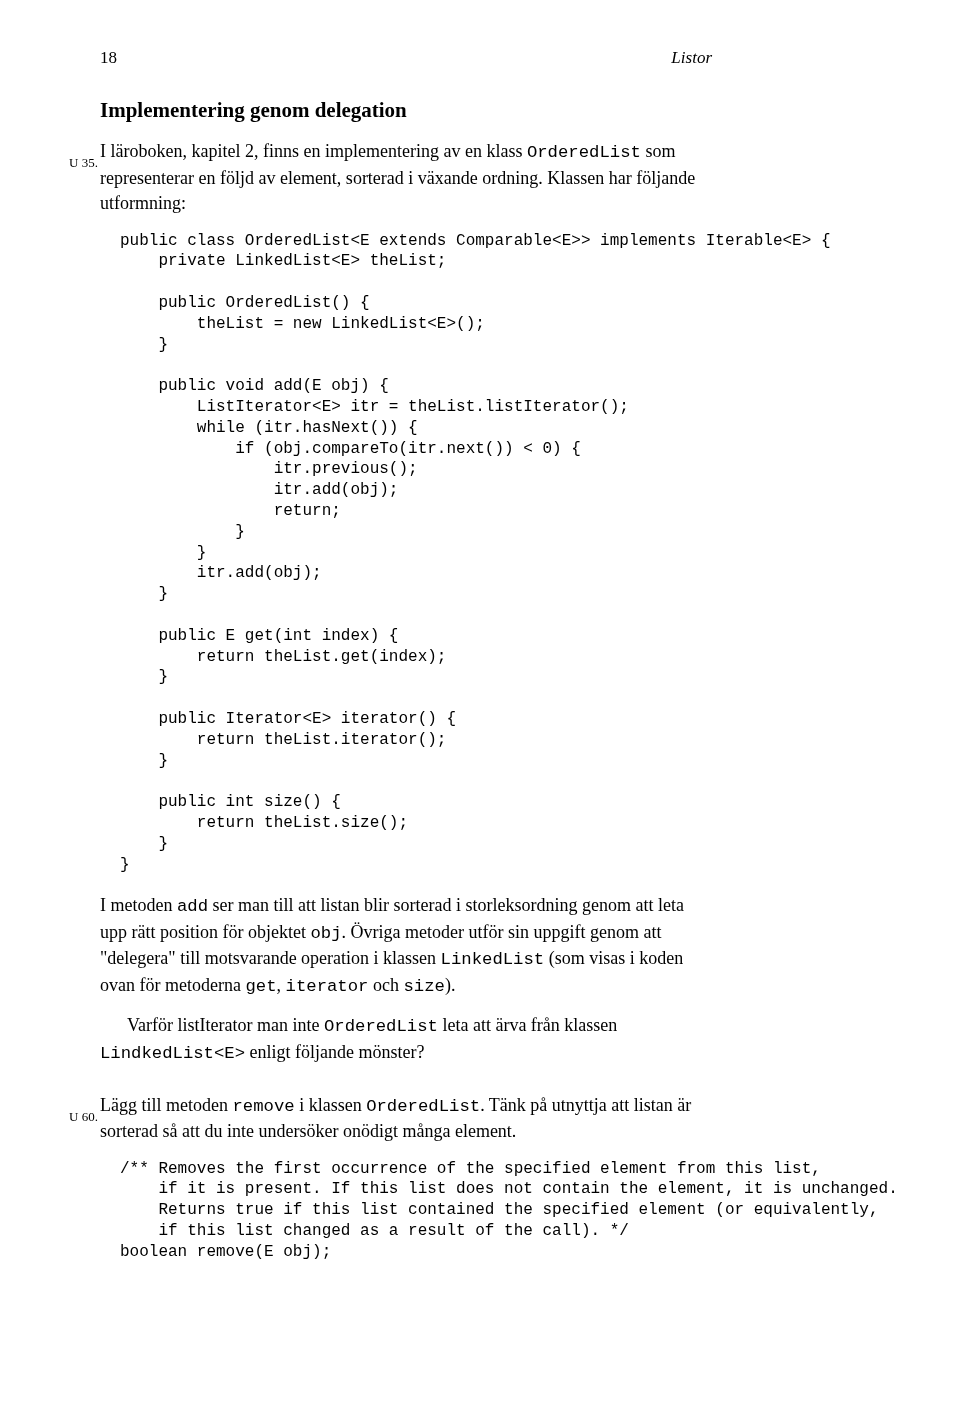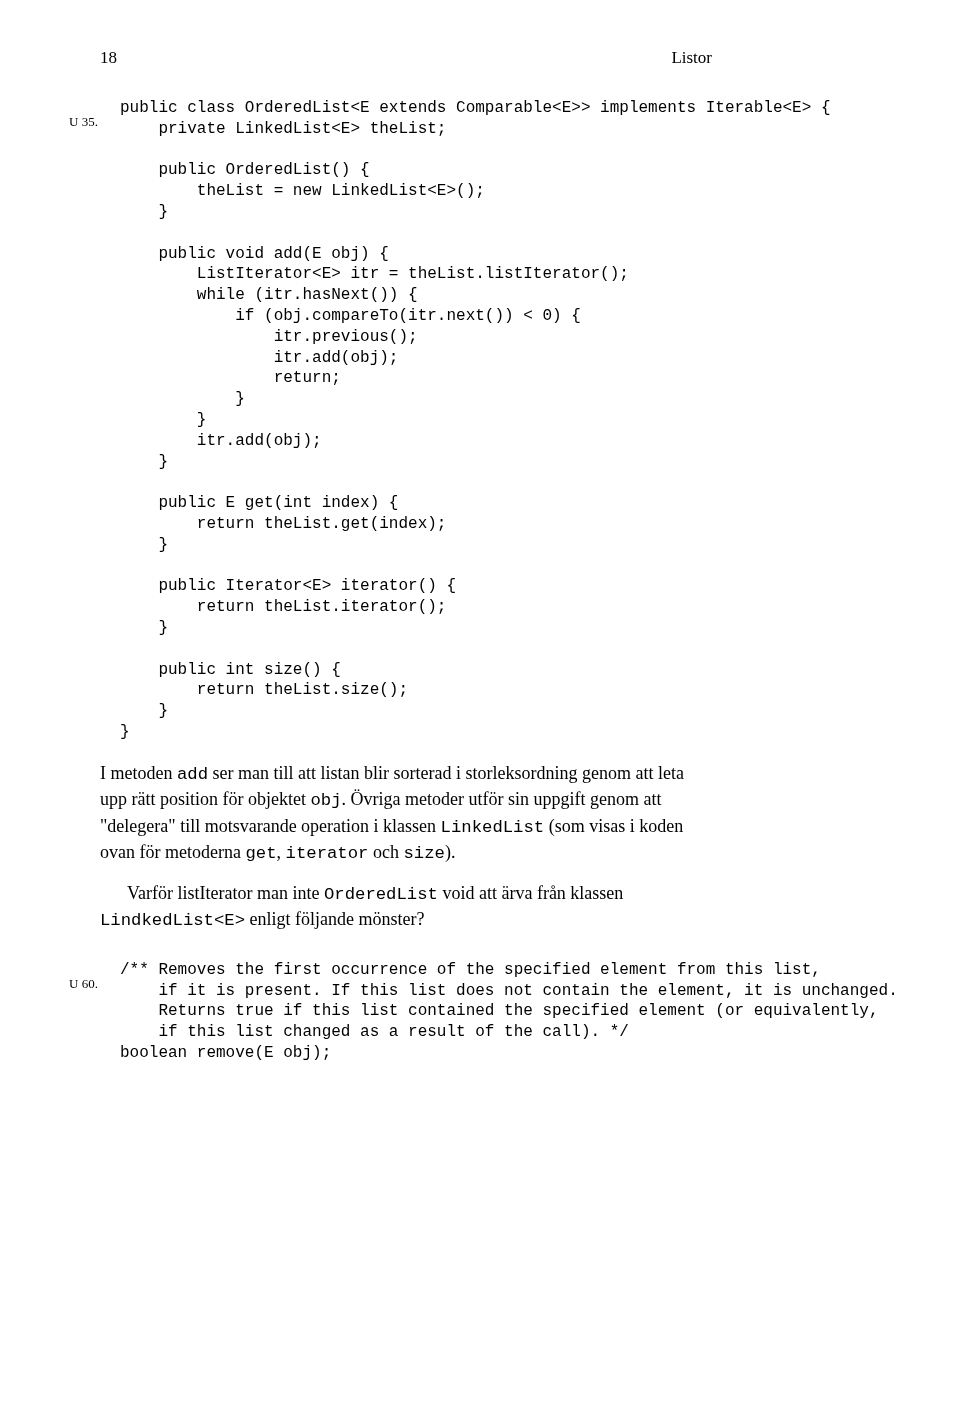--- a/index.html
+++ b/index.html
@@ -16,20 +16,21 @@
     padding: 48px 72px 60px 100px;
     position: relative;
   }
   .header {
     display: flex;
     justify-content: space-between;
     font-size: 17px;
     margin-bottom: 30px;
   }
   .header .right {
+    font-style: italic;
   }
   h2.section-title {
     font-size: 21px;
     font-weight: bold;
     margin: 12px 0 16px 0;
   }
   .exercise {
     position: relative;
     margin-bottom: 26px;
   }
@@ -66,25 +67,29 @@
 </head>
 <body>
 
 <div class="page">
 
   <div class="header">
     <div>18</div>
     <div class="right">Listor</div>
   </div>
 
+  <h2 class="section-title">Implementering genom delegation</h2>
 
   <div class="exercise">
     <div class="ex-label">U 35.</div>
     <div class="ex-body">
 
+      <p>
+        <span>I läroboken, kapitel 2, finns en implementering av en klass </span><span class="inline-code">OrderedList</span><span> som representerar en följd av element, sorterad i växande ordning. Klassen har följande utformning:</span>
+      </p>
 
       <div class="code-block">public class OrderedList&lt;E extends Comparable&lt;E&gt;&gt; implements Iterable&lt;E&gt; {
     private LinkedList&lt;E&gt; theList;
 
     public OrderedList() {
         theList = new LinkedList&lt;E&gt;();
     }
 
     public void add(E obj) {
         ListIterator&lt;E&gt; itr = theList.listIterator();
@@ -109,31 +114,34 @@
     public int size() {
         return theList.size();
     }
 }</div>
 
       <p>
         <span>I metoden </span><span class="inline-code">add</span><span> ser man till att listan blir sorterad i storleksordning genom att leta upp rätt position för objektet </span><span class="inline-code">obj</span><span>. Övriga metoder utför sin uppgift genom att "delegera" till motsvarande operation i klassen </span><span class="inline-code">LinkedList</span><span> (som visas i koden ovan för metoderna </span><span class="inline-code">get</span><span>, </span><span class="inline-code">iterator</span><span> och </span><span class="inline-code">size</span><span>).</span>
       </p>
 
       <p class="indent">
-        <span>Varför listIterator man inte </span><span class="inline-code">OrderedList</span><span> void att ärva från klassen </span><span class="inline-code">LindkedList&lt;E&gt;</span><span> enligt följande mönster?</span>
+        <span>Varför listIterator man inte </span><span class="inline-code">OrderedList</span><span> leta att ärva från klassen </span><span class="inline-code">LindkedList&lt;E&gt;</span><span> enligt följande mönster?</span>
       </p>
 
 
     </div>
   </div>
 
   <div class="exercise">
     <div class="ex-label">U 60.</div>
     <div class="ex-body">
 
+      <p>
+        <span>Lägg till metoden </span><span class="inline-code">remove</span><span> i klassen </span><span class="inline-code">OrderedList</span><span>. Tänk på utnyttja att listan är sorterad så att du inte undersöker onödigt många element.</span>
+      </p>
 
       <div class="code-block">/** Removes the first occurrence of the specified element from this list,
     if it is present. If this list does not contain the element, it is unchanged.
     Returns true if this list contained the specified element (or equivalently,
     if this list changed as a result of the call). */
 boolean remove(E obj);</div>
 
     </div>
   </div>
 

